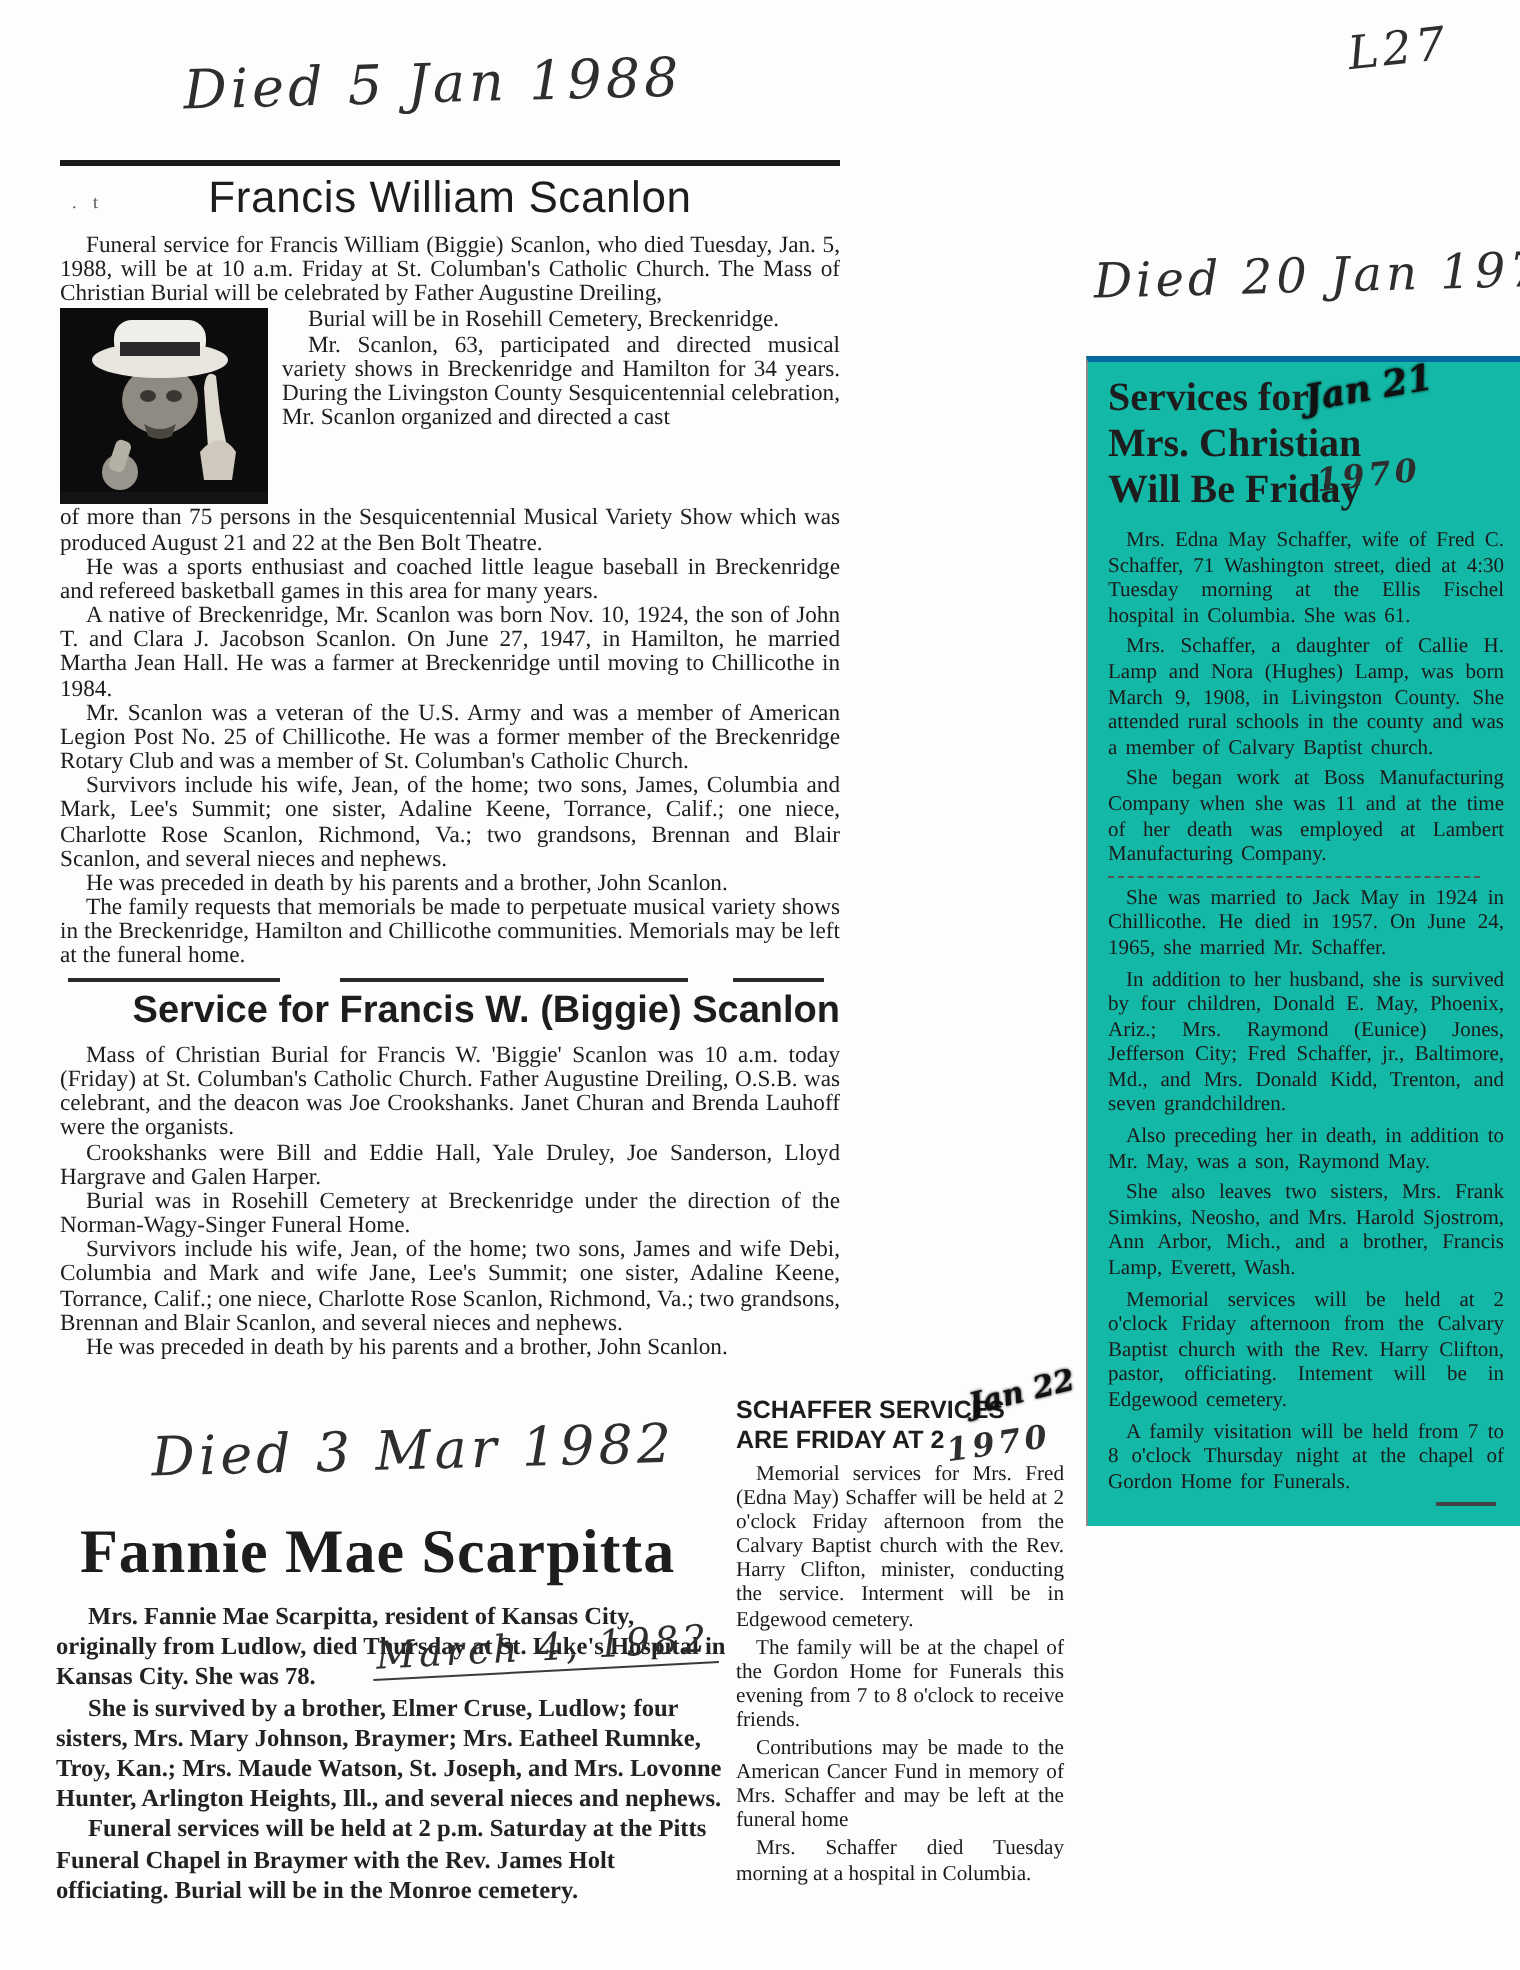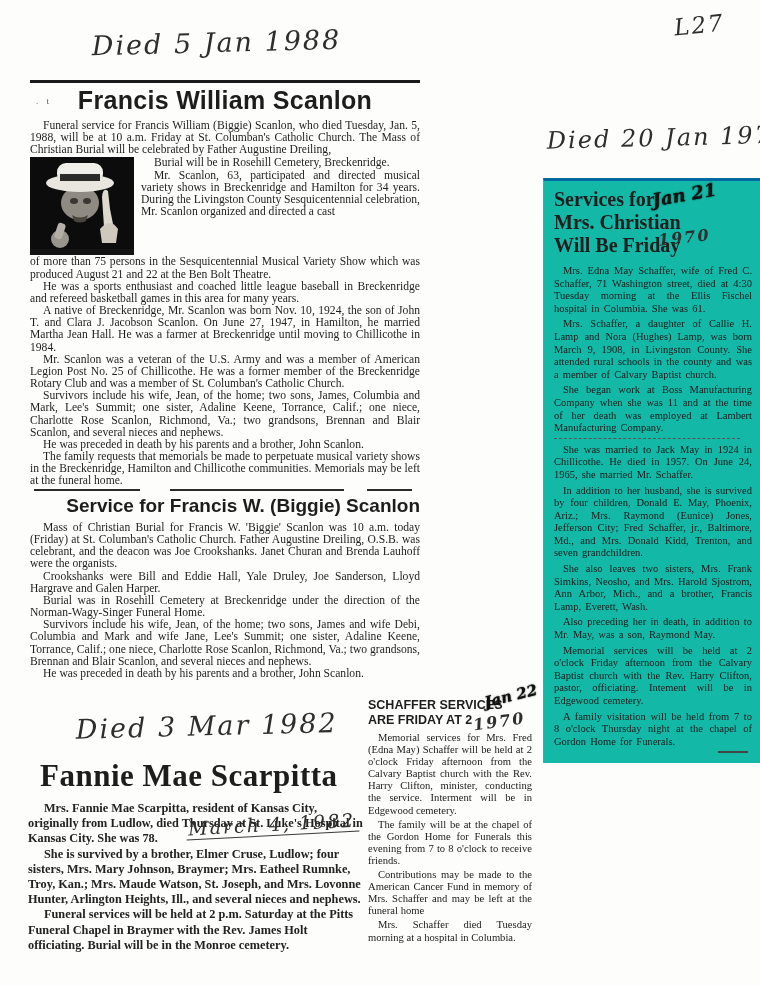--- a/index.html
+++ b/index.html
@@ -20,22 +20,22 @@
     white-space:nowrap;
   }
   .hw-big{font-size:27px;transform:rotate(-1.5deg);}
   
   .clip{position:absolute;}
   #scanlon-clip{left:30px;top:26px;width:390px;}
   #scanlon-clip .hw-line{margin-left:62px;height:52px;}
   .thick-rule{height:3px;background:#1a1a1a;margin:2px 0 0 0;}
   .headline-sans{
     font-family:"Liberation Sans", sans-serif;
-    font-weight:bold;text-align:center;
-    font-size:25px;margin:3px 0 5px 0;letter-spacing:0.3px;
+    font-weight:normal;text-align:center;
+    font-size:22px;margin:3px 0 5px 0;letter-spacing:0.3px;
   }
   .news-body{
     font-size:11.6px;line-height:12.15px;
     text-align:justify;
   }
   .news-body p{margin:0;text-indent:13px;}
   .photo-row{display:flex;gap:7px;margin:1px 0;}
   .photo-box{flex:0 0 104px;height:98px;background:#0c0c0c;position:relative;overflow:hidden;}
   .photo-row .beside{flex:1;}
   #scanlon-service-clip{left:30px;top:489px;width:390px;}
@@ -199,22 +199,22 @@
         <span id="right-hw1" class="hw-blot">Jan 21</span>
         <span id="right-hw2" class="hw">1970</span>
       </h2>
       <div class="right-body">
         <p>Mrs. Edna May Schaffer, wife of Fred C. Schaffer, 71 Washington street, died at 4:30 Tuesday morning at the Ellis Fischel hospital in Columbia. She was 61.</p>
         <p>Mrs. Schaffer, a daughter of Callie H. Lamp and Nora (Hughes) Lamp, was born March 9, 1908, in Livingston County. She attended rural schools in the county and was a member of Calvary Baptist church.</p>
         <p>She began work at Boss Manufacturing Company when she was 11 and at the time of her death was employed at Lambert Manufacturing Company.</p>
         <div class="dash-rule"></div>
         <p>She was married to Jack May in 1924 in Chillicothe. He died in 1957. On June 24, 1965, she married Mr. Schaffer.</p>
         <p>In addition to her husband, she is survived by four children, Donald E. May, Phoenix, Ariz.; Mrs. Raymond (Eunice) Jones, Jefferson City; Fred Schaffer, jr., Baltimore, Md., and Mrs. Donald Kidd, Trenton, and seven grandchildren.</p>
+        <p>Also preceding her in death, in addition to Mr. May, was a son, Raymond May.</p>
         <p>She also leaves two sisters, Mrs. Frank Simkins, Neosho, and Mrs. Harold Sjostrom, Ann Arbor, Mich., and a brother, Francis Lamp, Everett, Wash.</p>
-        <p>Also preceding her in death, in addition to Mr. May, was a son, Raymond May.</p>
         <p>Memorial services will be held at 2 o'clock Friday afternoon from the Calvary Baptist church with the Rev. Harry Clifton, pastor, officiating. Intement will be in Edgewood cemetery.</p>
         <p>A family visitation will be held from 7 to 8 o'clock Thursday night at the chapel of Gordon Home for Funerals.</p>
         <div class="end-dash"></div>
       </div>
     </div>
   </div>
 
 </div>
 
 </body></html>

